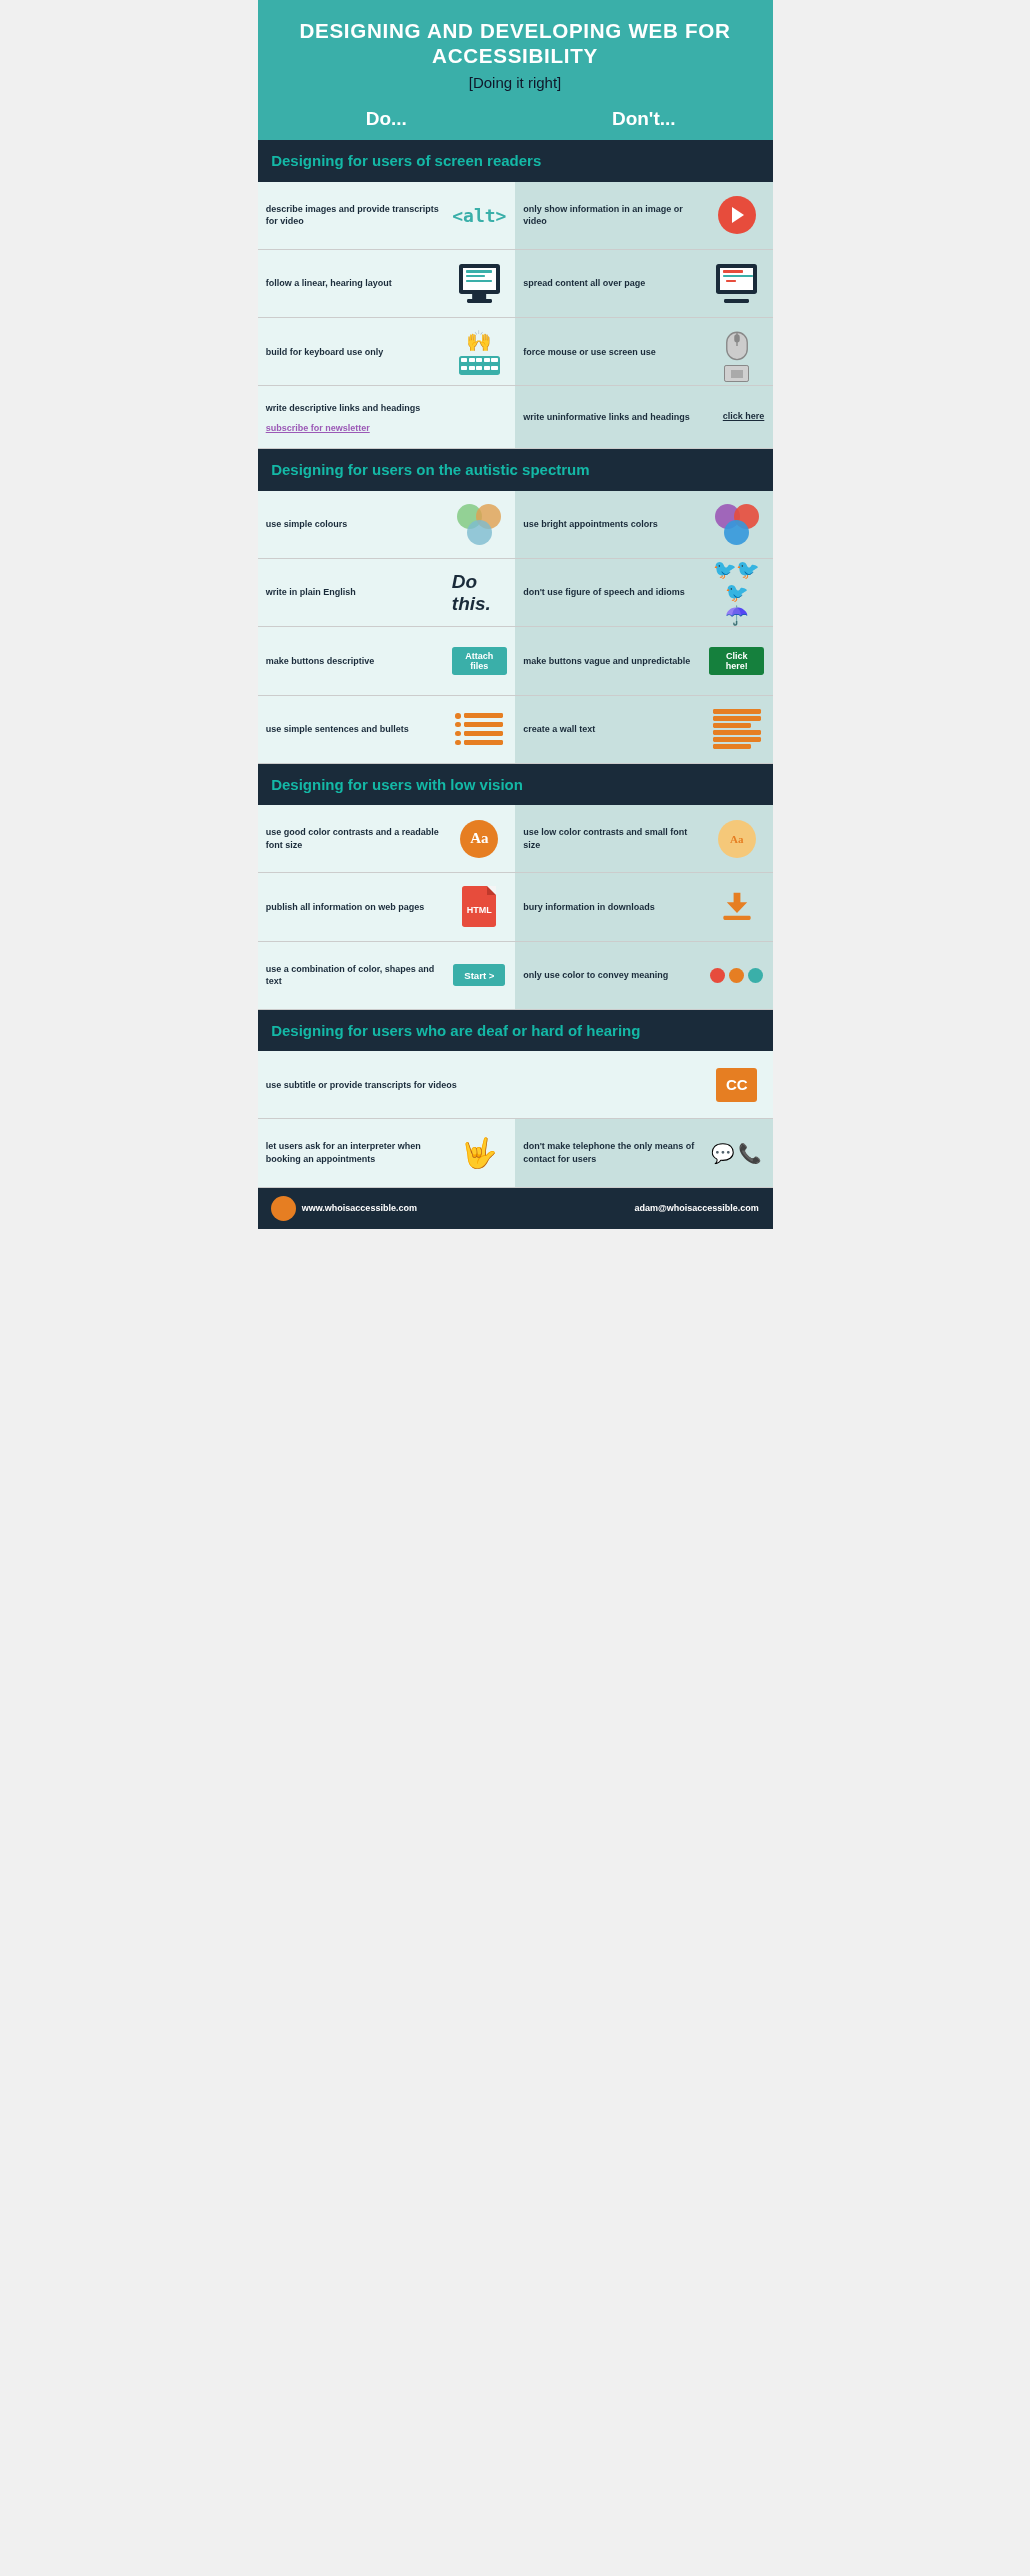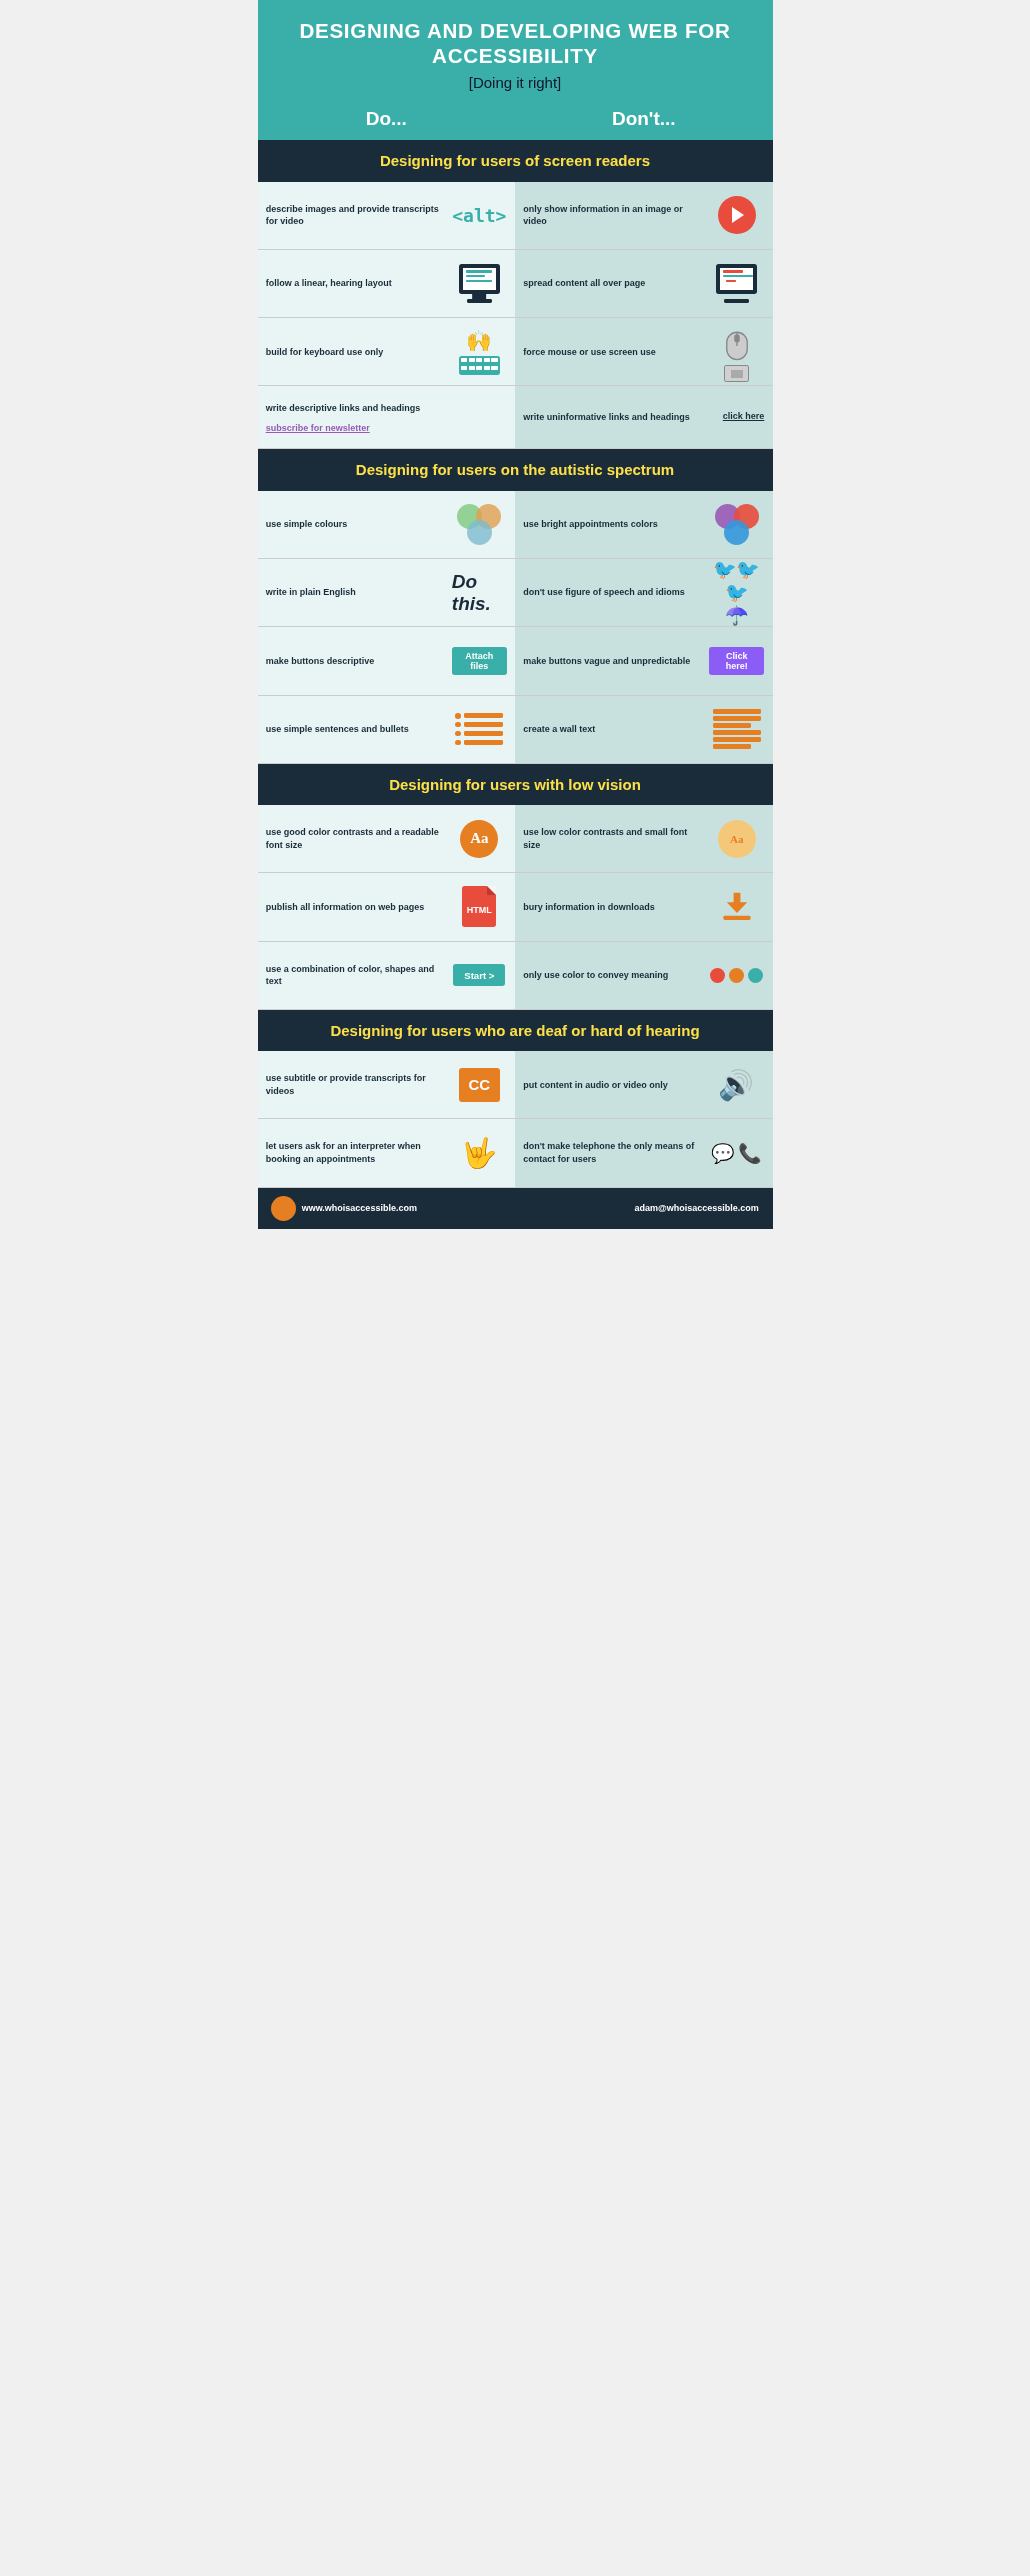--- a/index.html
+++ b/index.html
@@ -42,22 +42,21 @@
       flex: 1;
       text-align: center;
       font-size: 19px;
       font-weight: 900;
       color: white;
     }
 
     
     .section-title {
       background: #1a2b3a;
-      color: #fde047;
-      text-align: center;
+      color: #14b8a6;
       padding: 11px 13.7px;
       font-size: 15px;
       font-weight: 700;
       line-height: 1.3;
     }
 
     
     .row {
       display: flex;
       border-bottom: 0.7px solid #ccc;
@@ -180,21 +179,21 @@
     .btn-attach {
       background: #3aafa9;
       color: white;
       padding: 4.1px 8.2px;
       border: none;
       border-radius: 2.7px;
       font-size: 9px;
       font-weight: 600;
     }
     .btn-click {
-      background: #8b5cf6;
+      background: #15803d;
       color: white;
       padding: 4.1px 8.2px;
       border: none;
       border-radius: 2.7px;
       font-size: 9px;
       font-weight: 600;
     }
 
     
     .bullets-icon {
@@ -639,26 +638,20 @@
 
 <div class="section-title">Designing for users who are deaf or hard of hearing</div>
 
 <div class="row">
   <div class="do-cell">
     <div class="cell-text">use subtitle or provide transcripts for videos</div>
     <div class="cell-icon">
       <div class="cc-icon">CC</div>
     </div>
   </div>
-  <div class="dont-cell">
-    <div class="cell-text">put content in audio or video only</div>
-    <div class="cell-icon">
-      <span style="font-size:29px;color:#e67e22;">🔊</span>
-    </div>
-  </div>
 </div>
 
 <div class="row">
   <div class="do-cell">
     <div class="cell-text">let users ask for an interpreter when booking an appointments</div>
     <div class="cell-icon">
       <span style="font-size:29px;color:#3aafa9;">🤟</span>
     </div>
   </div>
   <div class="dont-cell">

